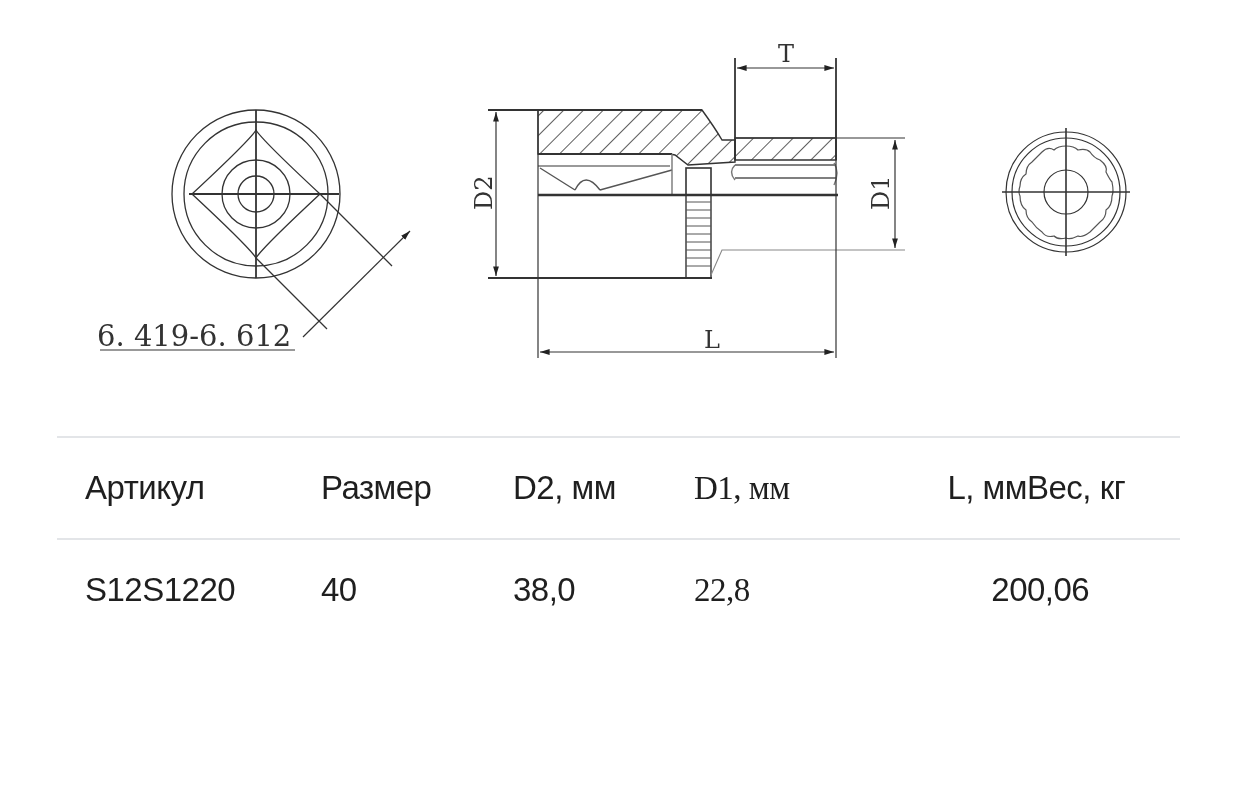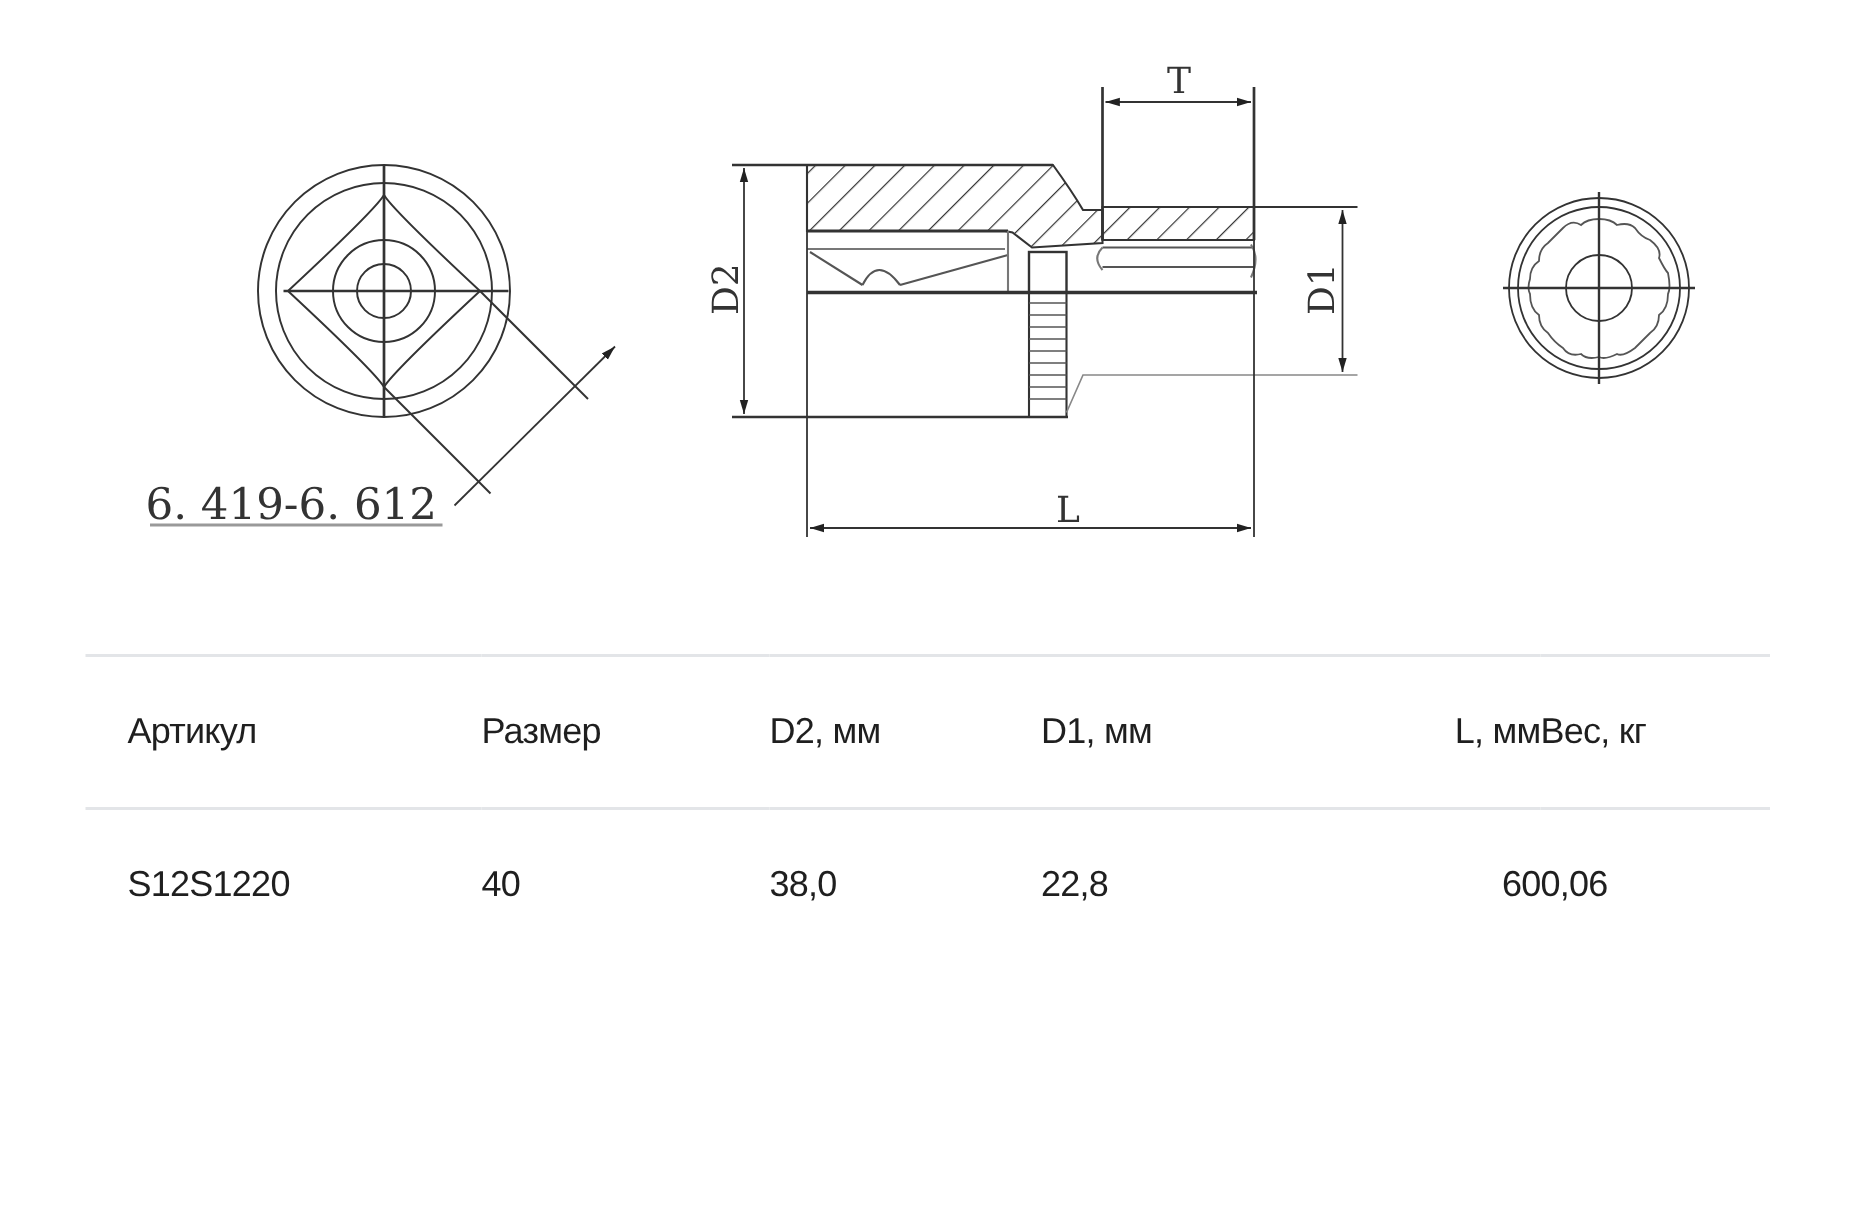--- a/index.html
+++ b/index.html
@@ -2,27 +2,27 @@
 <html><head>
 <meta charset="utf-8">
 <style>
   html, body { margin: 0; padding: 0; background: #ffffff; }
   body { width: 1238px; height: 806px; position: relative; overflow: hidden;
          font-family: "Liberation Sans", sans-serif; color: #222222; }
   .drawing { position: absolute; left: 0; top: 0; width: 1238px; height: 400px; }
   .drawing svg { display: block; }
   .dim-label { font-family: "DejaVu Serif", "Liberation Serif", serif; fill: #333333; }
   .specs-table { position: absolute; left: 57px; top: 436px; width: 1123px; border-collapse: collapse; }
-  .specs-table td { font-size: 24px; letter-spacing: -0.5px; padding: 0; vertical-align: middle; white-space: nowrap; color: #1f1f1f; }
+  .specs-table td { font-size: 33px; letter-spacing: -0.5px; padding: 0; vertical-align: middle; white-space: nowrap; color: #1f1f1f; }
   .specs-table tr.head td { height: 100px; border-top: 2px solid #e3e5e8; border-bottom: 2px solid #e3e5e8; }
   .specs-table tr.row td { height: 100px; }
   .c0 { padding-left: 28px !important; width: 236px; }
   .c1 { width: 192px; }
   .c2 { width: 181px; margin-left: 44px; }
-  .c3 { width: 178px; }
+  .c3 { width: 178px; font-family: Liberation Serif, serif; }
   .c4 { width: 155px; text-align: right; }
   .c5 { }
 </style>
 </head>
 <body>
 
 <div class="drawing">
   <svg width="1238" height="400" viewBox="0 0 1238 400" xmlns="http://www.w3.org/2000/svg">
     <defs>
       <pattern id="hatch" patternUnits="userSpaceOnUse" width="14" height="14" patternTransform="rotate(45)">
@@ -133,17 +133,17 @@
       <td class="c2">D2, мм</td>
       <td class="c3">D1, мм</td>
       <td class="c4">L, мм</td>
       <td class="c5">Вес, кг</td>
     </tr>
     <tr class="row">
       <td class="c0">S12S1220</td>
       <td class="c1">40</td>
       <td class="c2">38,0</td>
       <td class="c3">22,8</td>
-      <td class="c4">60</td>
+      <td class="c4">20</td>
       <td class="c5">0,06</td>
     </tr>
   </tbody>
 </table>
 
 </body></html>

